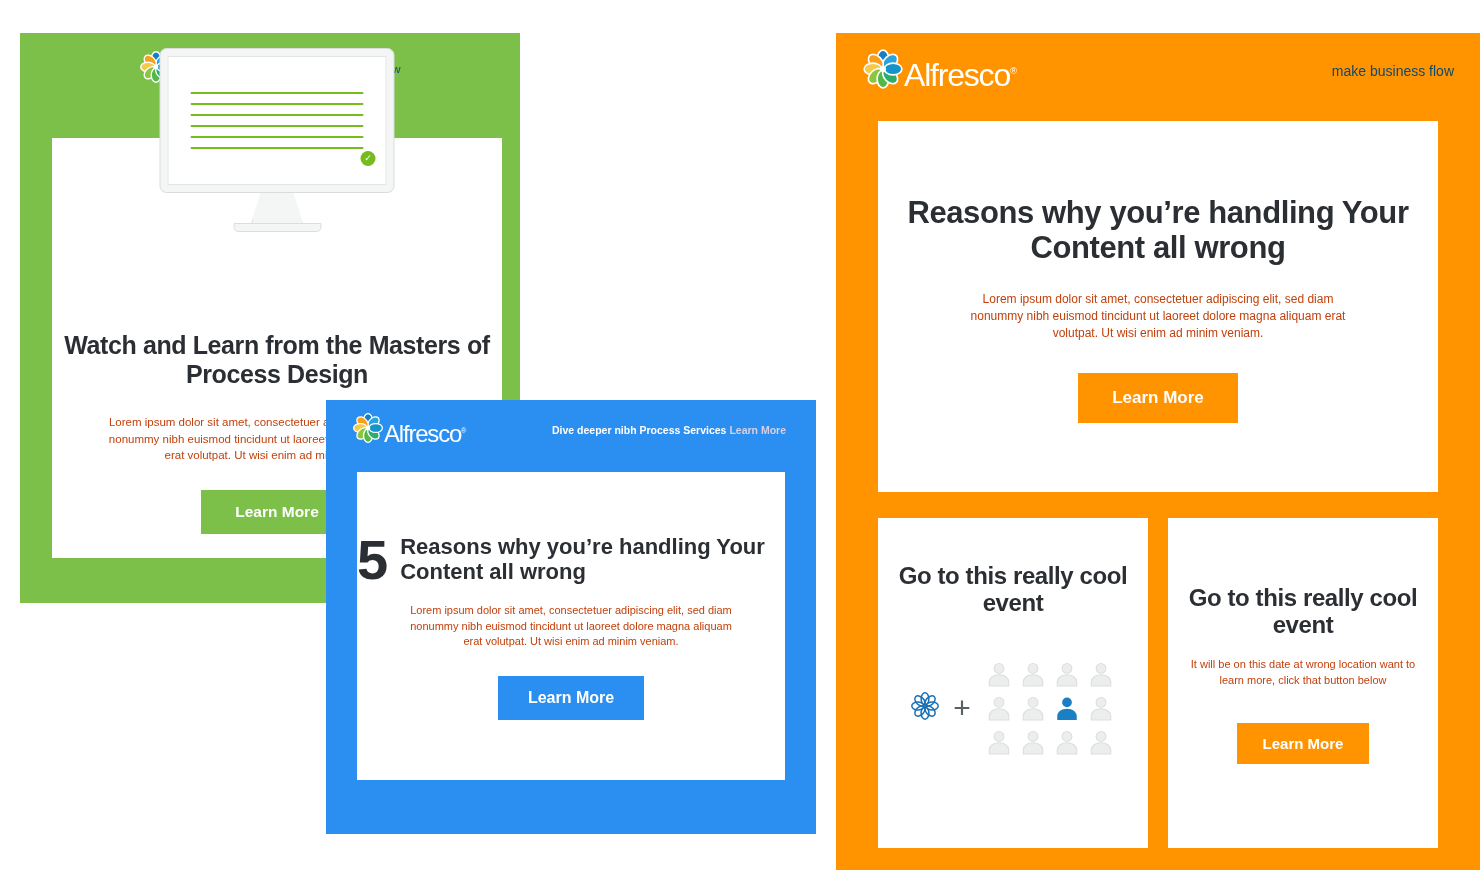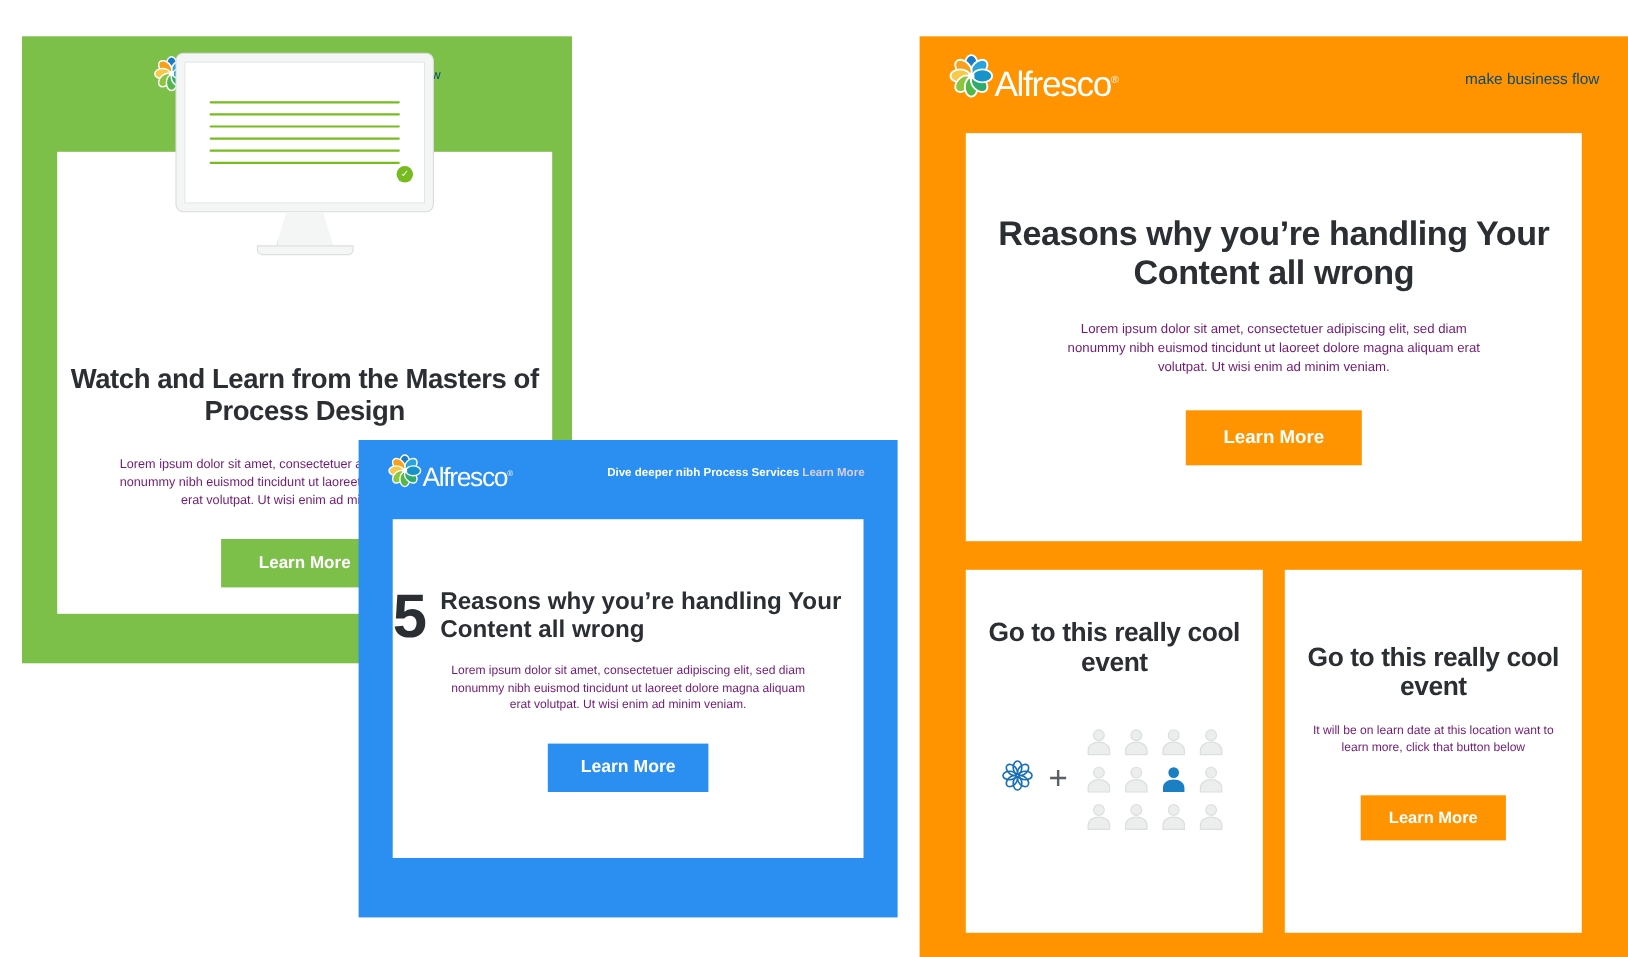--- a/index.html
+++ b/index.html
@@ -12,21 +12,21 @@
   #stage { position: relative; width: 1480px; height: 870px; }
 
   
   .panel { position: absolute; }
   .inner-card { background:#ffffff; }
   .headline {
     color:#2b2f33; font-weight:bold; letter-spacing:-0.4px; line-height:1.14;
     text-align:center;
   }
   .body-copy {
-    color:#701a75; text-align:center; line-height:1.45;
+    color:#c2410c; text-align:center; line-height:1.45;
   }
   .btn {
     display:inline-block; color:#ffffff; font-weight:bold;
     text-align:center; border:0; cursor:pointer;
     font-family:"Liberation Sans", sans-serif;
   }
   .tagline {
     font-family:Liberation Sans, sans-serif; color:#0c4a6e;
   }
 
@@ -353,21 +353,21 @@
               </svg></span>
           <span class="person"><svg width="30" height="30" viewBox="0 0 40 40">
                 <path d="M20 6a6.5 6.5 0 1 1 0 13 6.5 6.5 0 0 1 0-13zM7 36v-5c0-6 5.8-10 13-10s13 4 13 10v5z" fill="#eceeee" stroke="#dcdfdf" stroke-width="1.5" stroke-linejoin="round"></path>
               </svg></span>
         </span>
       </div>
     </div>
 
     <div class="inner-card orange-sub" id="orange-sub-right">
       <div class="headline">Go to this really cool event</div>
-      <div class="body-copy">It will be on learn date at this location want to learn more, click that button below</div>
+      <div class="body-copy">It will be on this date at wrong location want to learn more, click that button below</div>
       <div class="center-row">
         <button class="btn" id="orange-btn-sub">Learn More</button>
       </div>
     </div>
   </div>
 
   <div class="panel" id="blue-panel">
 
     <div id="blue-header">
       <div class="logo-row">

